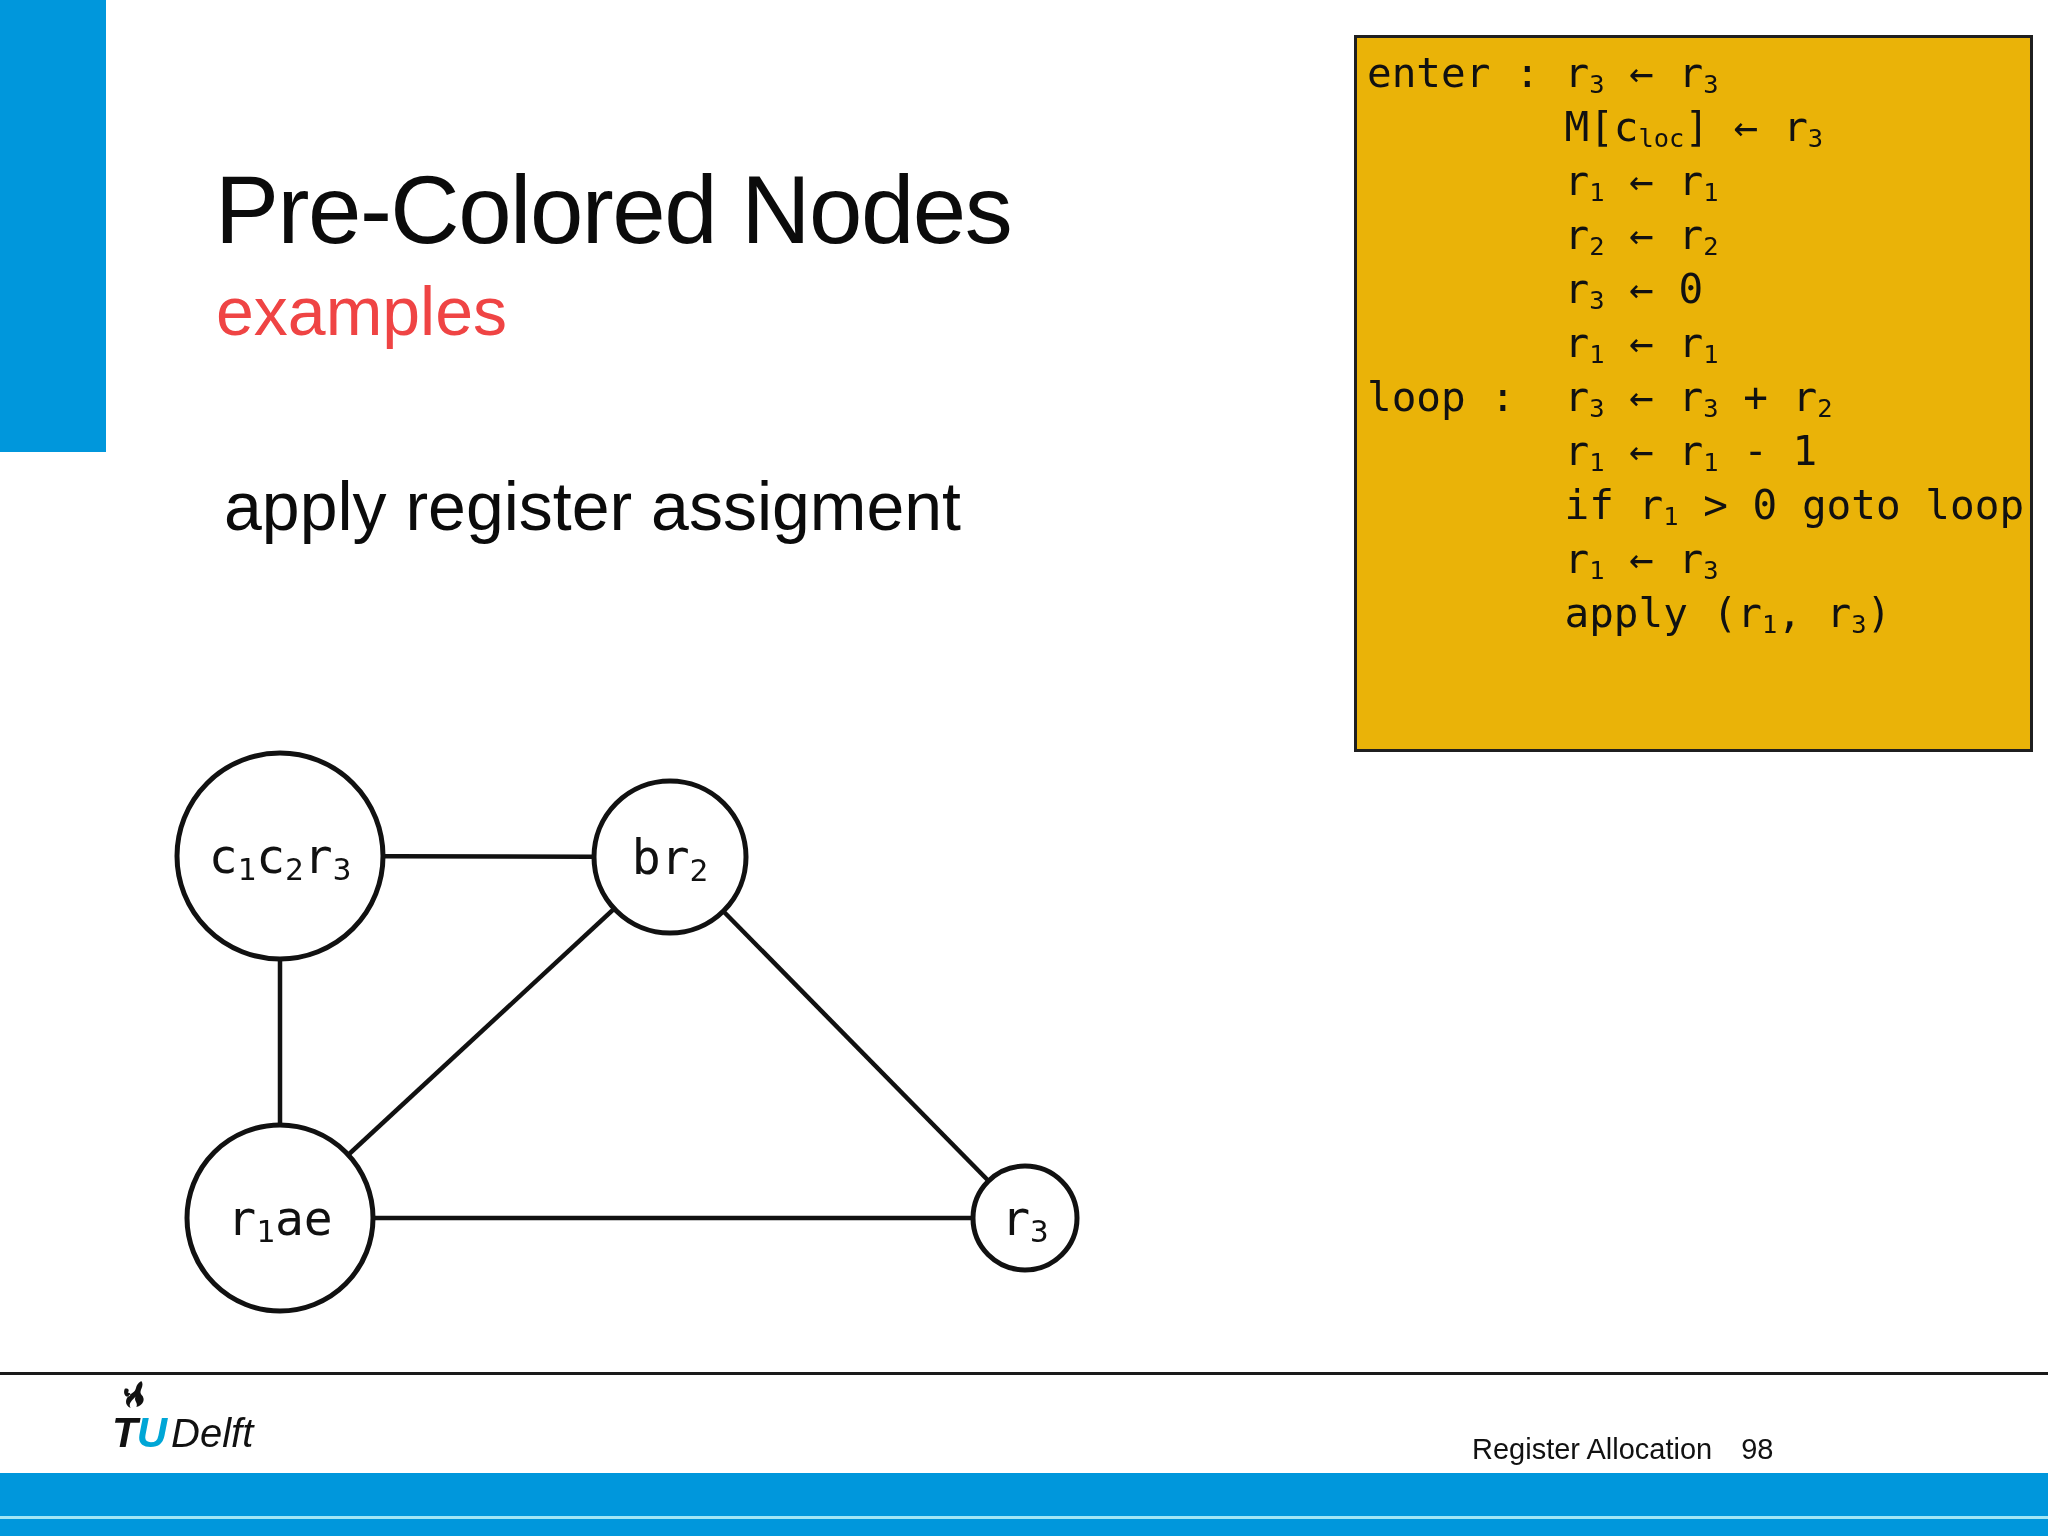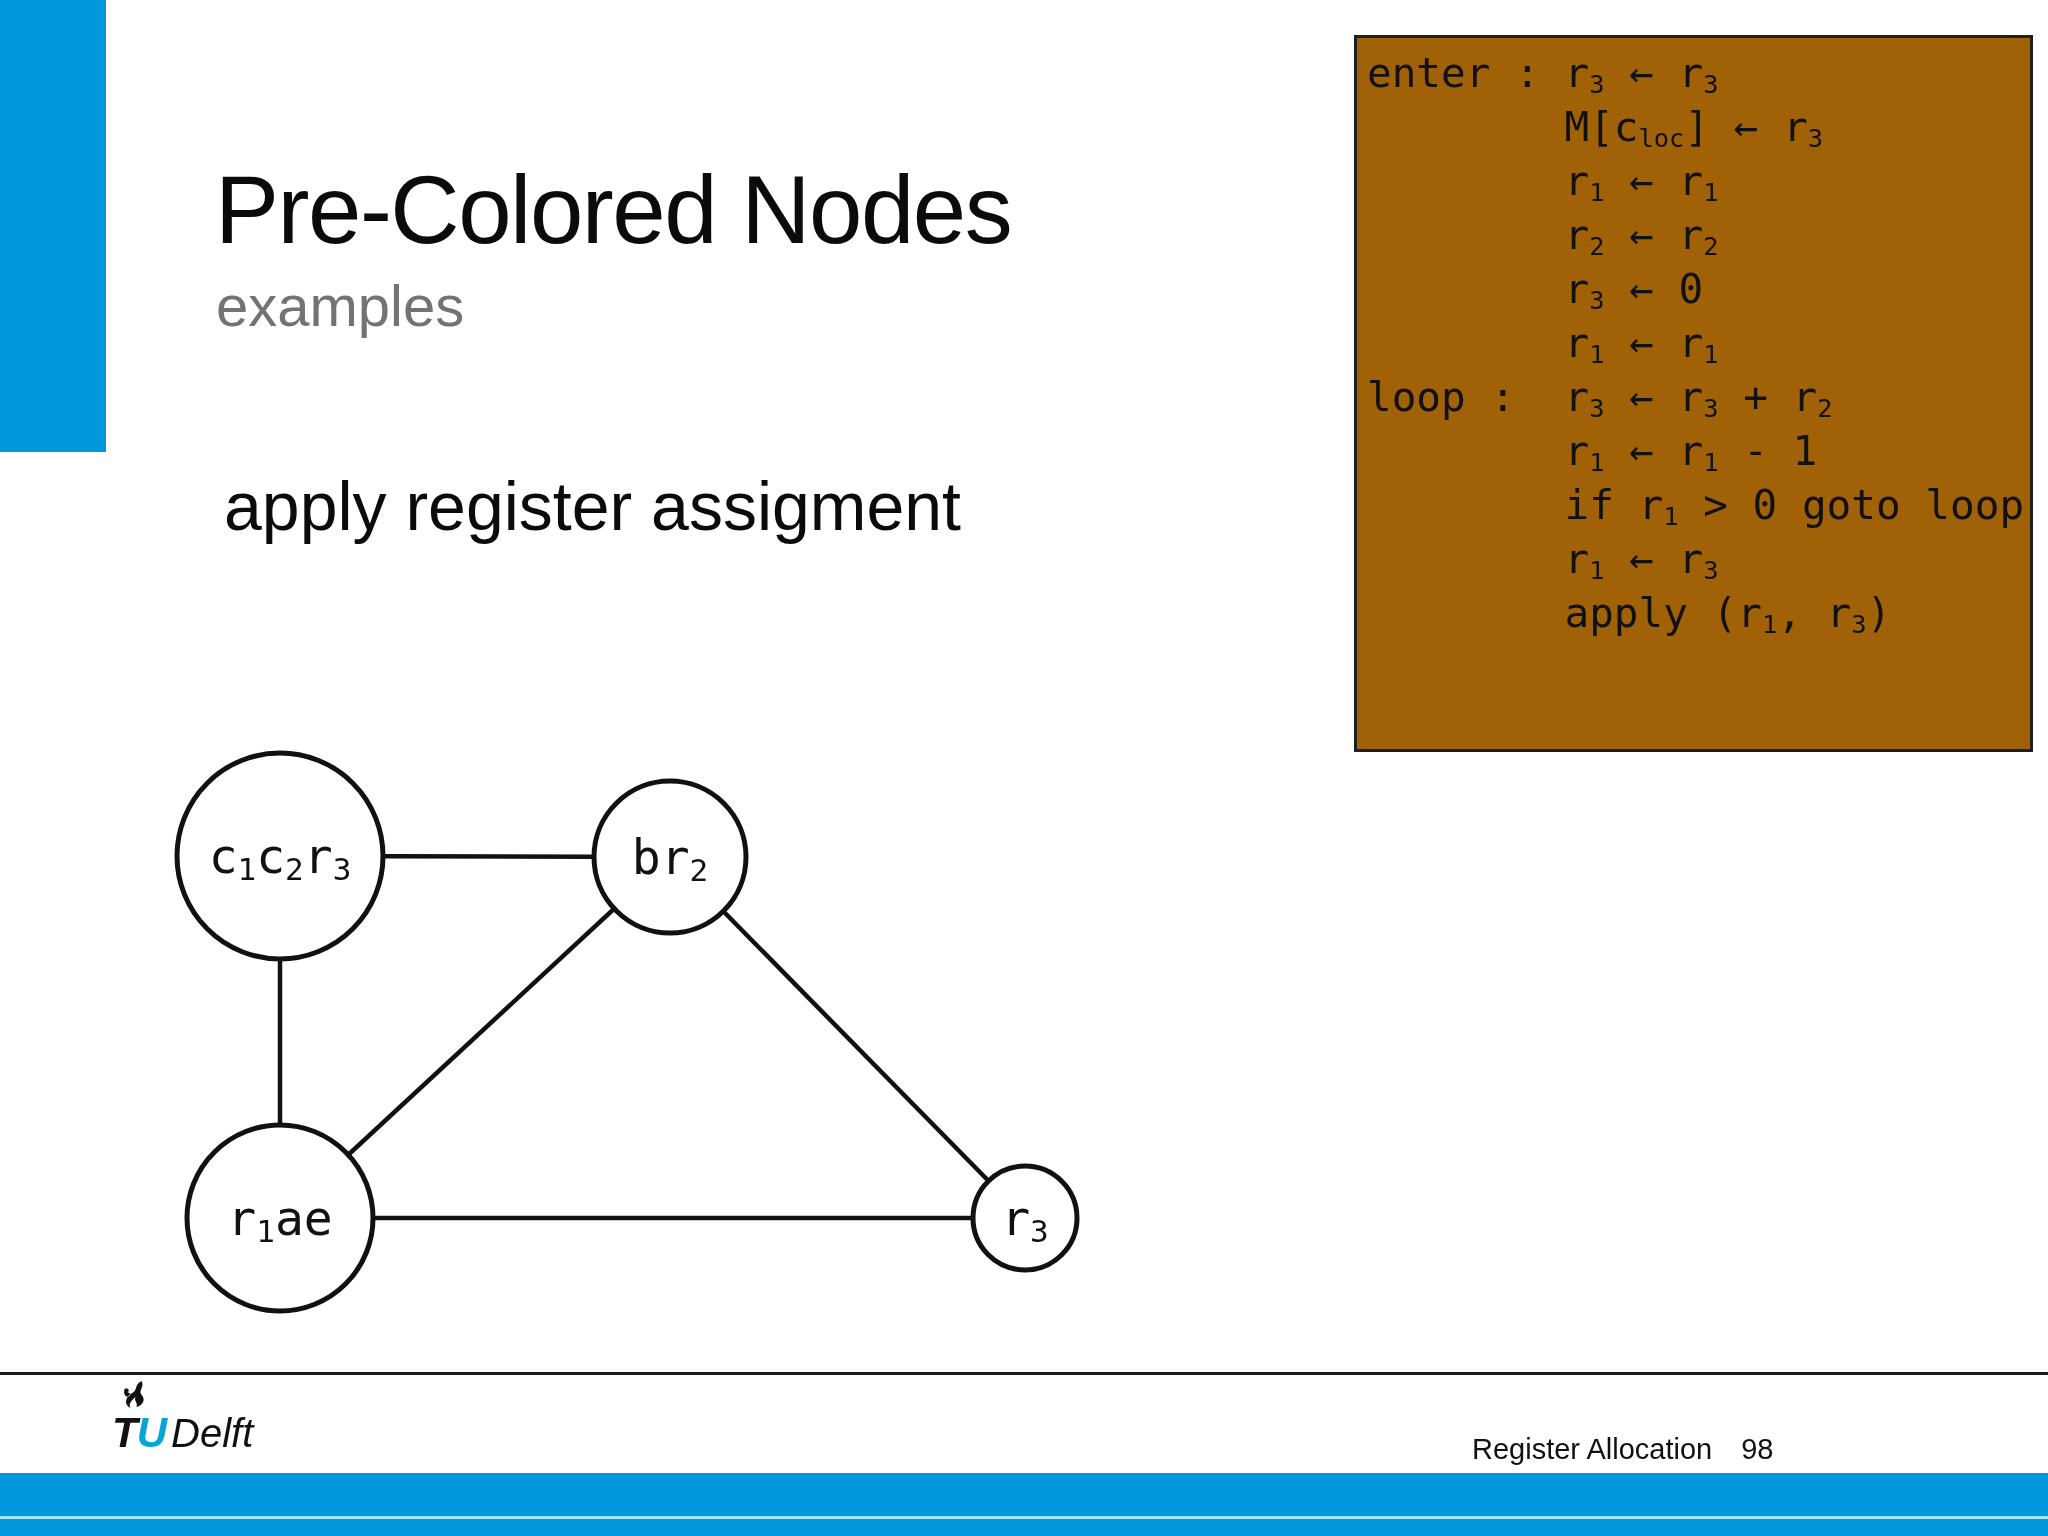--- a/index.html
+++ b/index.html
@@ -25,40 +25,40 @@
     left: 215px; top: 160px;
     font-size: 96px;
     letter-spacing: -1.5px;
     line-height: 1.05;
     color: #0b0b0b;
     white-space: nowrap;
   }
   .page-subtitle {
     position: absolute;
     left: 216px; top: 276px;
-    font-size: 58px;
+    font-size: 68px;
     line-height: 1.05;
-    color: #737373;
+    color: #ef4444;
     white-space: nowrap;
   }
   .body-text {
     position: absolute;
     left: 224px; top: 471px;
     font-size: 68px;
     line-height: 1.05;
     color: #0b0b0b;
     white-space: nowrap;
   }
   .code-box {
     position: absolute;
     left: 1354px; top: 35px;
     width: 679px; height: 717px;
     box-sizing: border-box;
     border: 3px solid #1f1f1f;
-    background: #a16207;
+    background: #eab308;
     padding: 8px 10px;
     font-family: "DejaVu Sans Mono", monospace;
     font-size: 41px;
     color: #111111;
   }
   .code-line {
     white-space: pre;
     line-height: 54px;
     height: 54px;
   }

